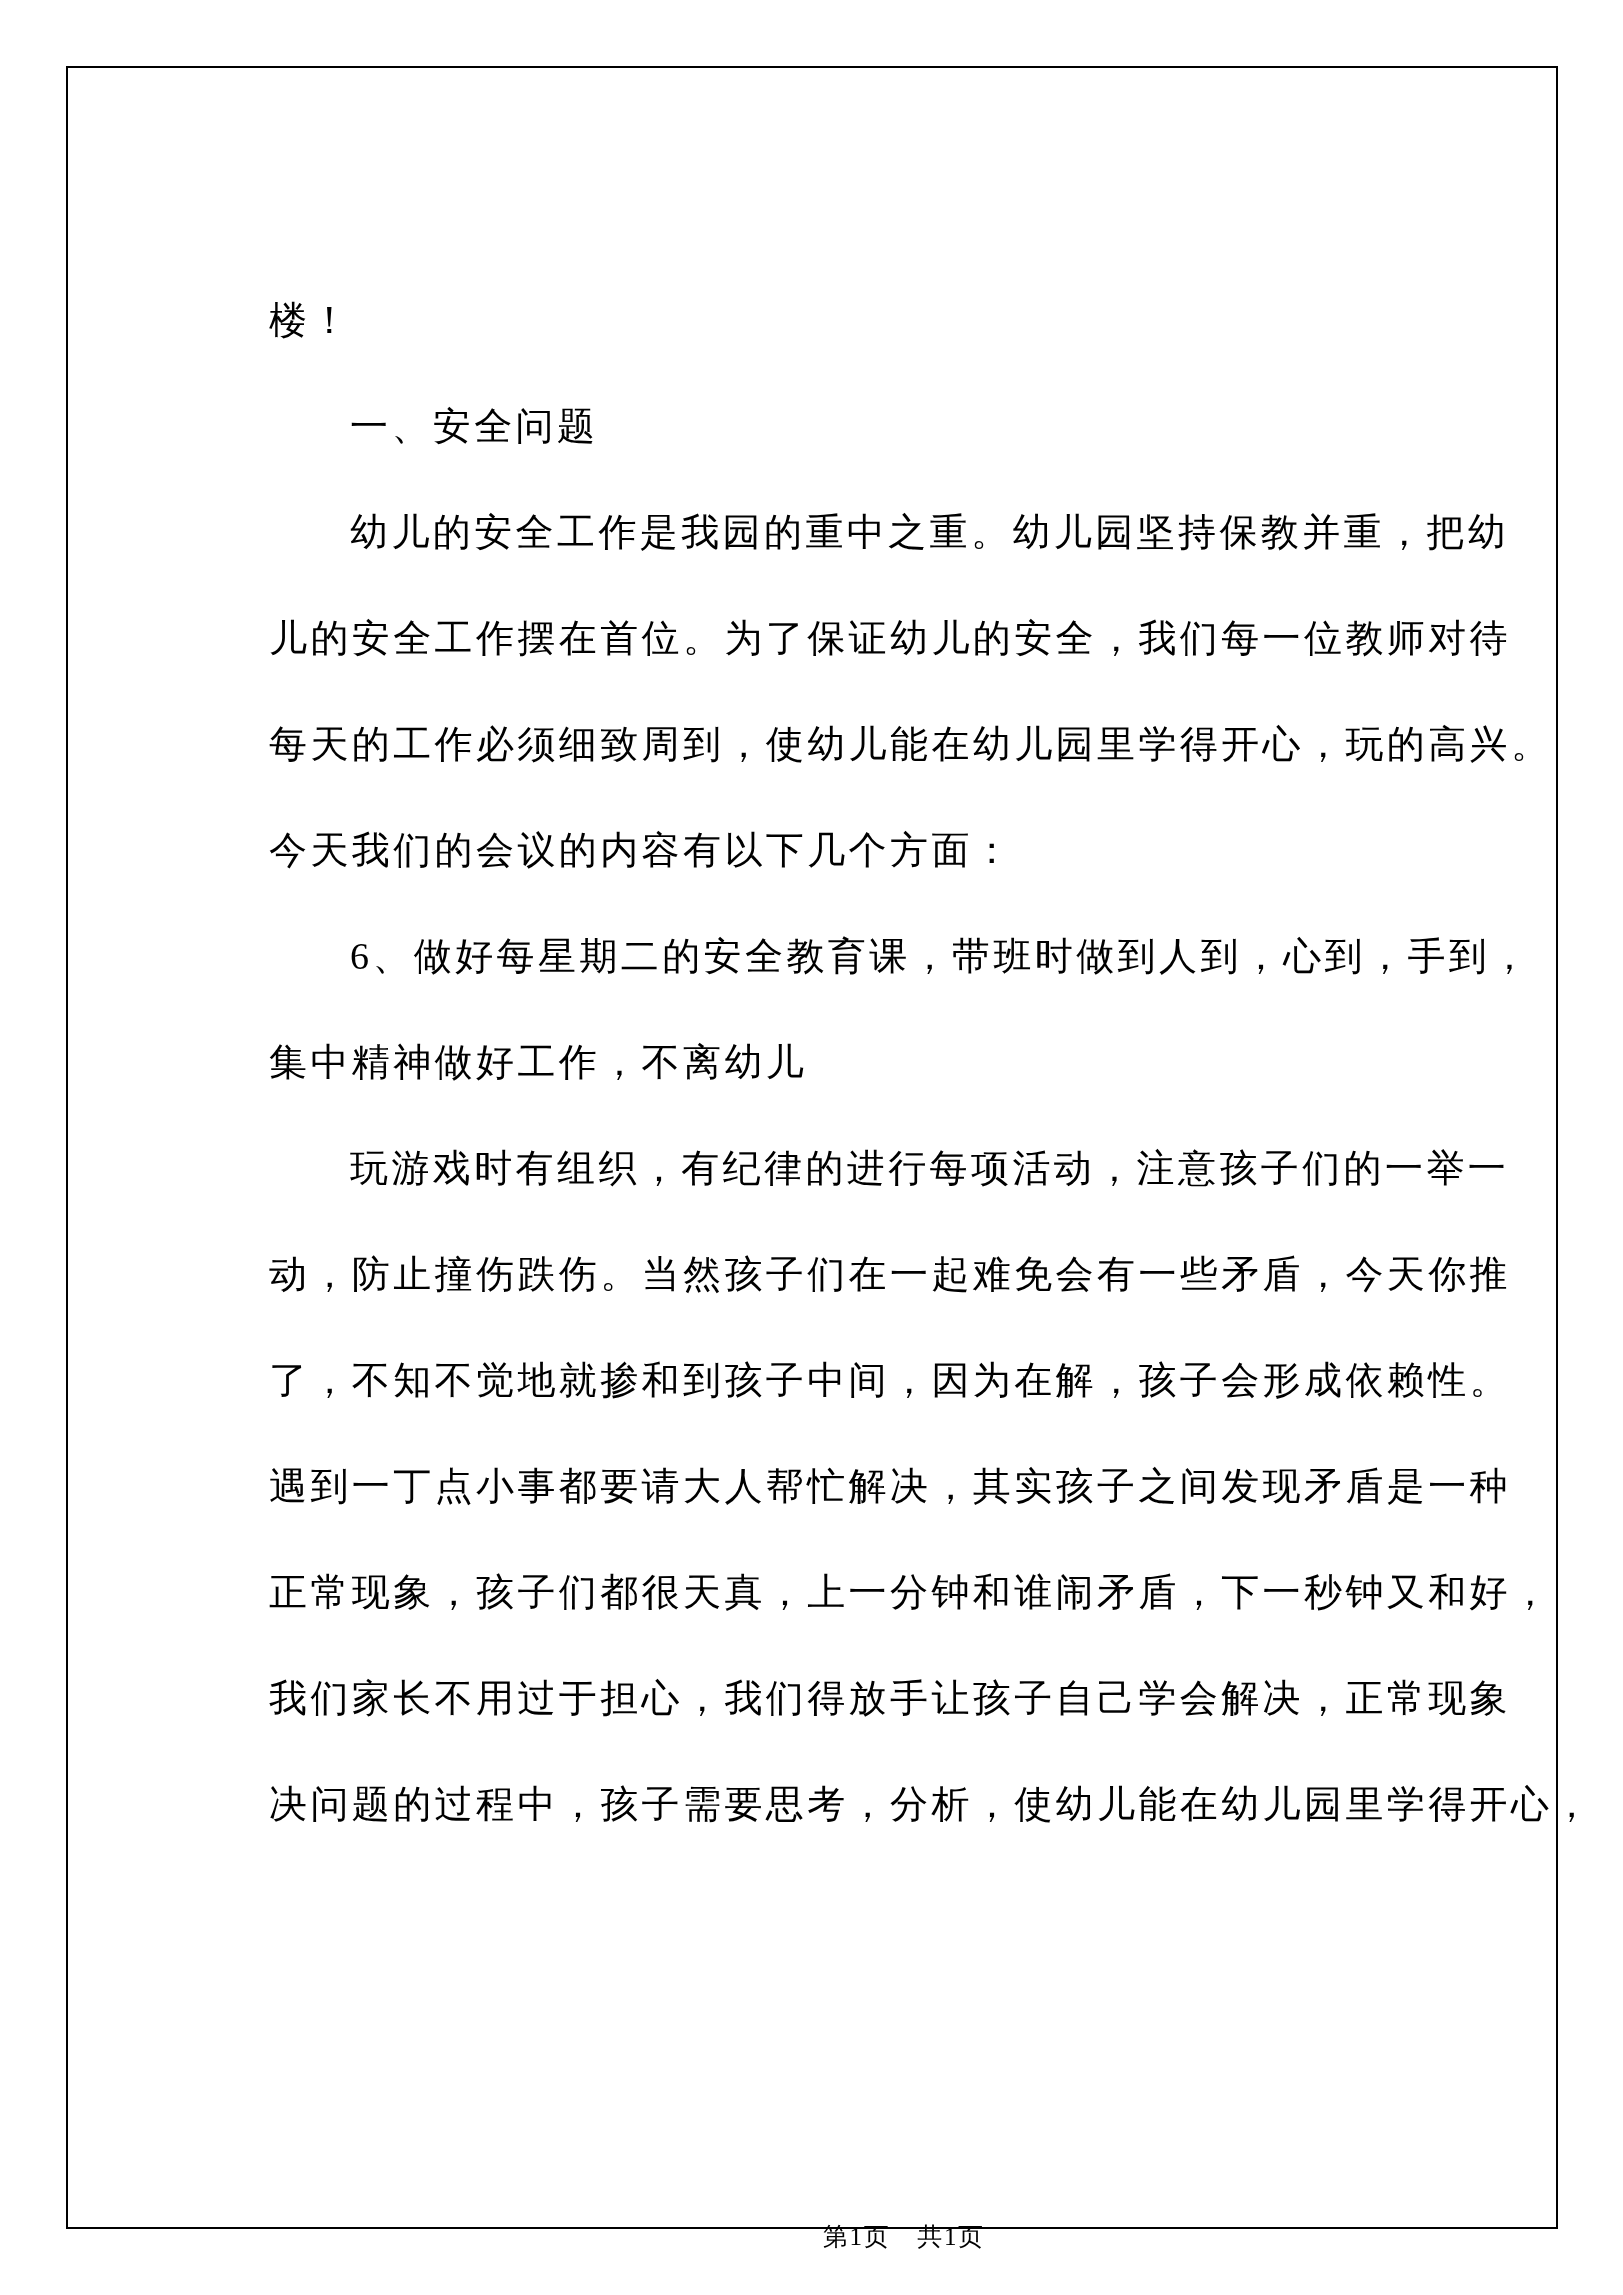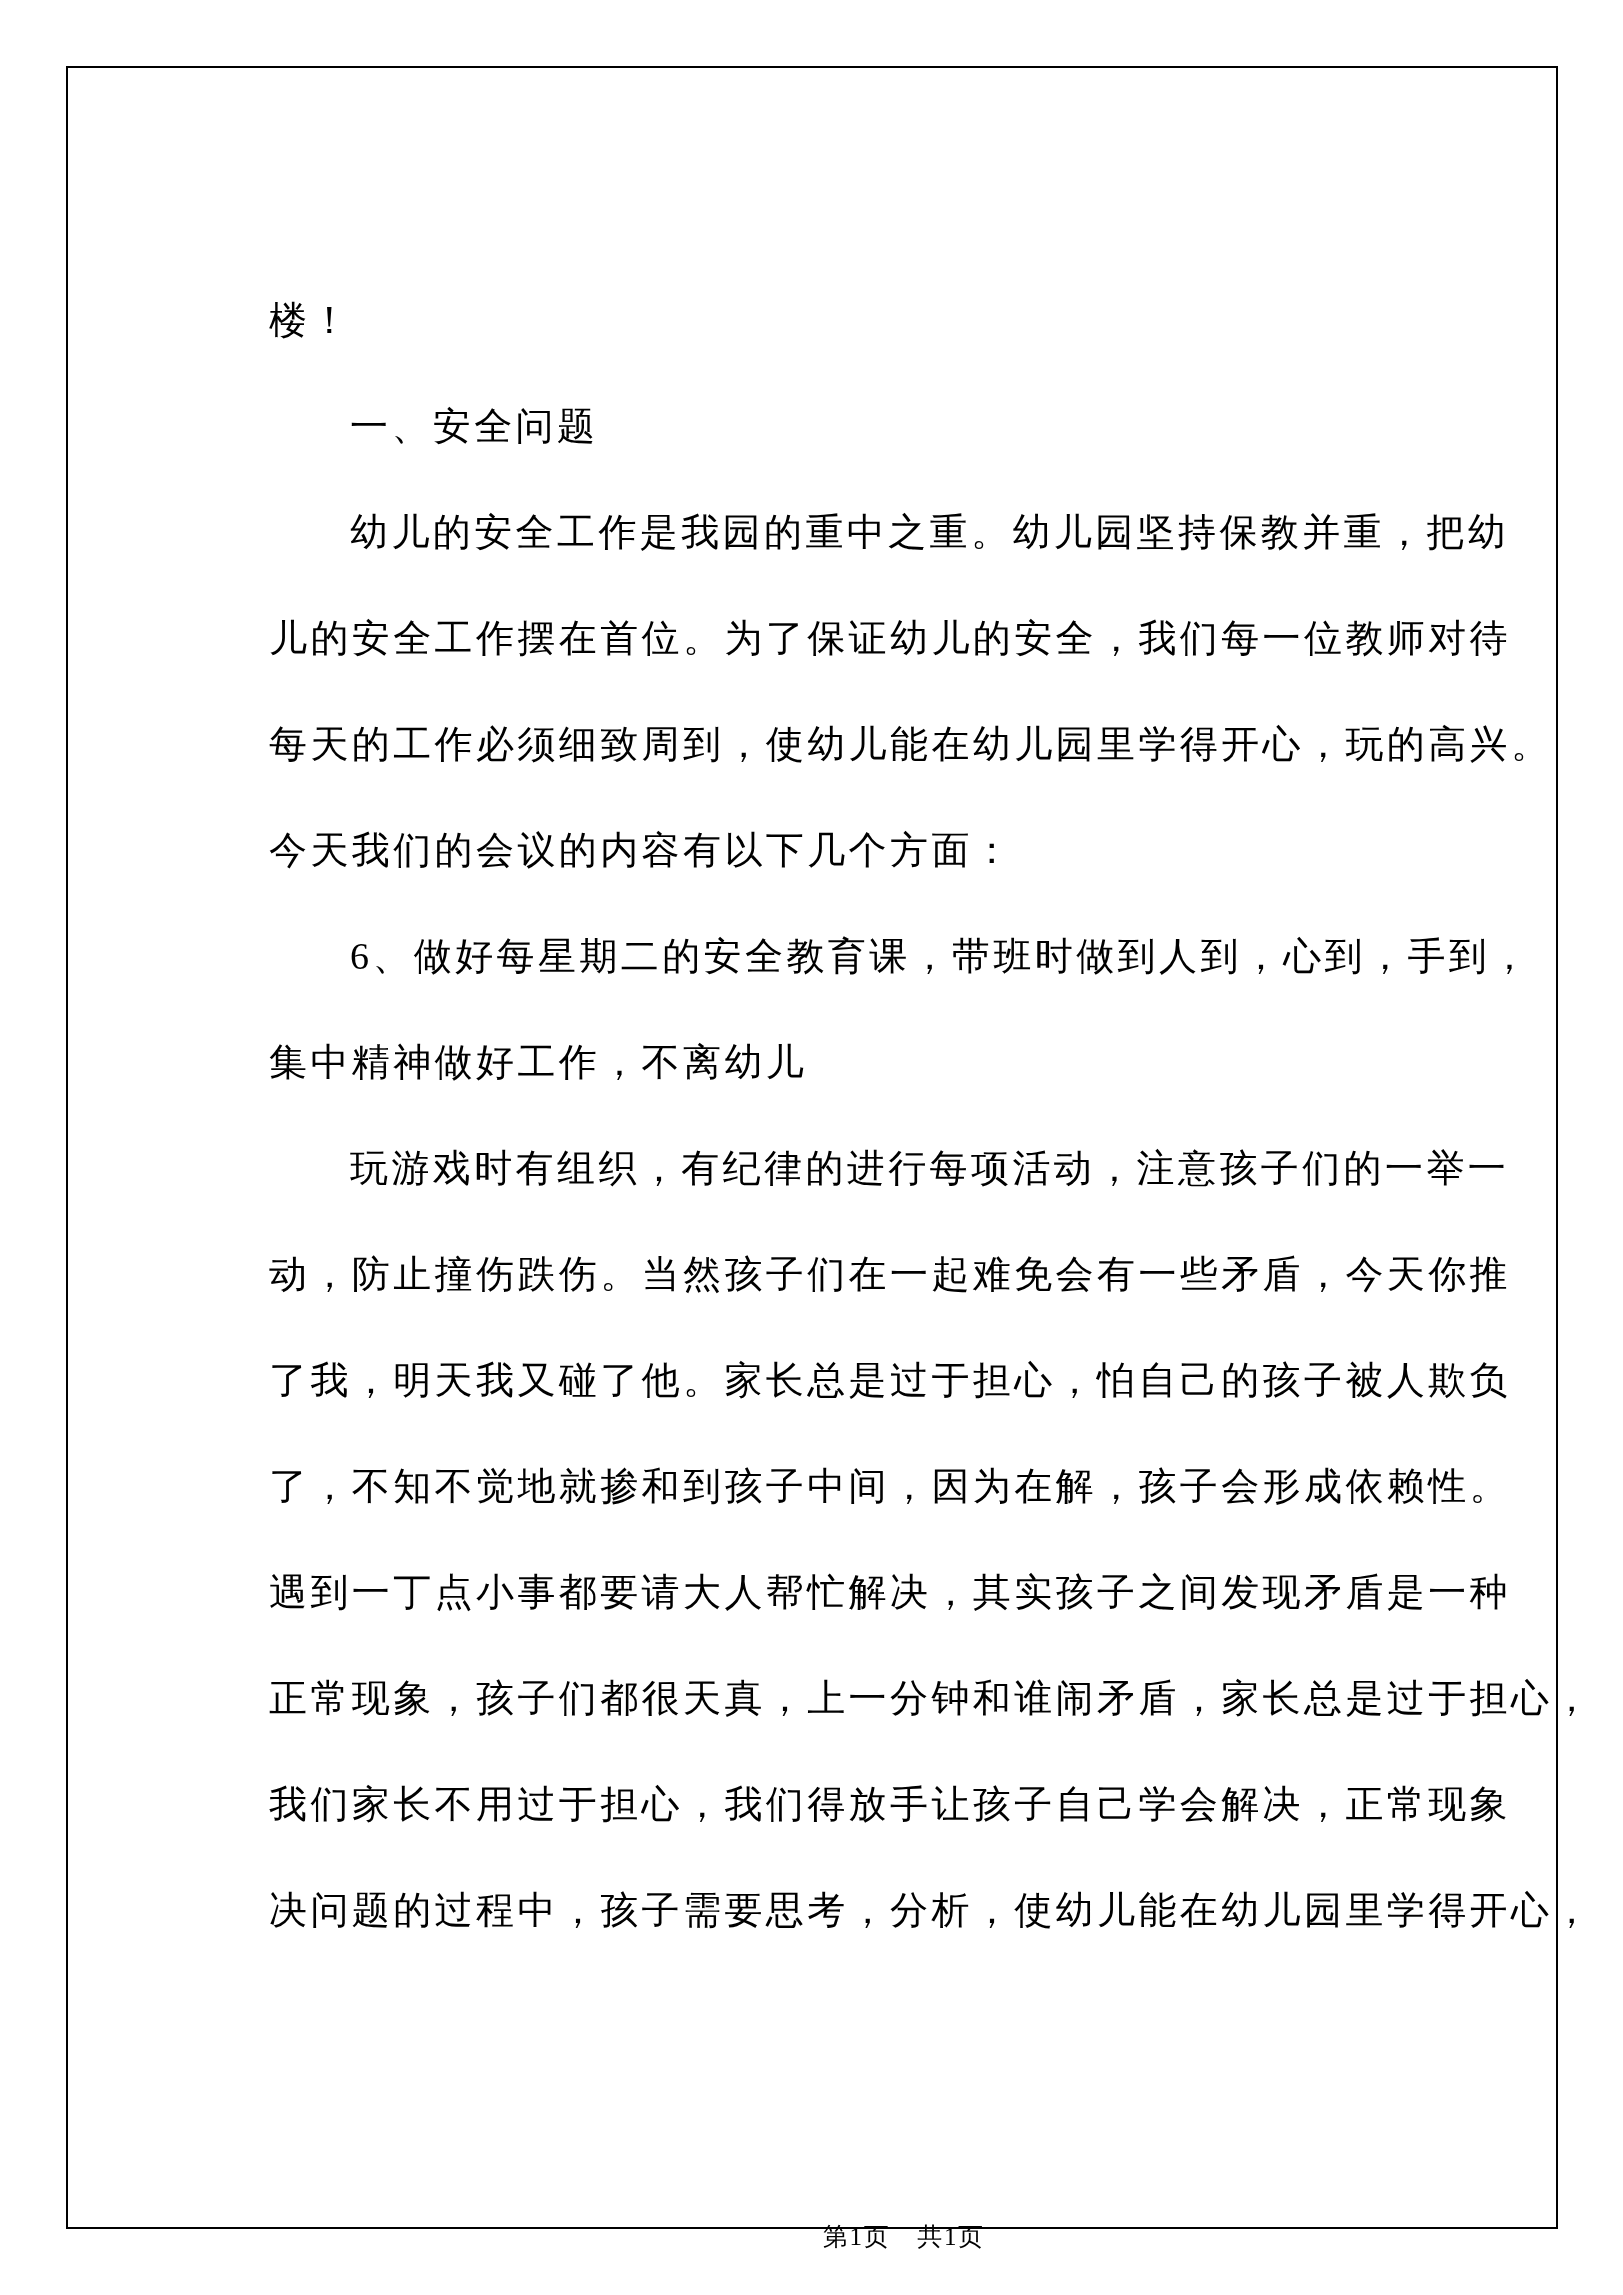--- a/index.html
+++ b/index.html
@@ -65,24 +65,23 @@
     <div class="text-line">楼！</div>
         <div class="text-line indent">一、安全问题</div>
         <div class="text-line indent">幼儿的安全工作是我园的重中之重。幼儿园坚持保教并重，把幼</div>
         <div class="text-line">儿的安全工作摆在首位。为了保证幼儿的安全，我们每一位教师对待</div>
         <div class="text-line">每天的工作必须细致周到，使幼儿能在幼儿园里学得开心，玩的高兴。</div>
         <div class="text-line">今天我们的会议的内容有以下几个方面：</div>
         <div class="text-line indent">6、做好每星期二的安全教育课，带班时做到人到，心到，手到，</div>
         <div class="text-line">集中精神做好工作，不离幼儿</div>
         <div class="text-line indent">玩游戏时有组织，有纪律的进行每项活动，注意孩子们的一举一</div>
         <div class="text-line">动，防止撞伤跌伤。当然孩子们在一起难免会有一些矛盾，今天你推</div>
-        <div class="text-line">了我，明天我又碰了他。家长总是过于担心，怕自己的孩子被人欺负</div>
         <div class="text-line">了，不知不觉地就掺和到孩子中间，因为在解，孩子会形成依赖性。</div>
         <div class="text-line">遇到一丁点小事都要请大人帮忙解决，其实孩子之间发现矛盾是一种</div>
-        <div class="text-line">正常现象，孩子们都很天真，上一分钟和谁闹矛盾，家长总是过于担心，</div>
+        <div class="text-line">正常现象，孩子们都很天真，上一分钟和谁闹矛盾，下一秒钟又和好，</div>
         <div class="text-line">我们家长不用过于担心，我们得放手让孩子自己学会解决，正常现象</div>
         <div class="text-line">决问题的过程中，孩子需要思考，分析，使幼儿能在幼儿园里学得开心，</div>
       </div>
     <div class="page-footer">
       <span>第1页　共1页</span>
     </div>
   </div>
 </div>
 
 

